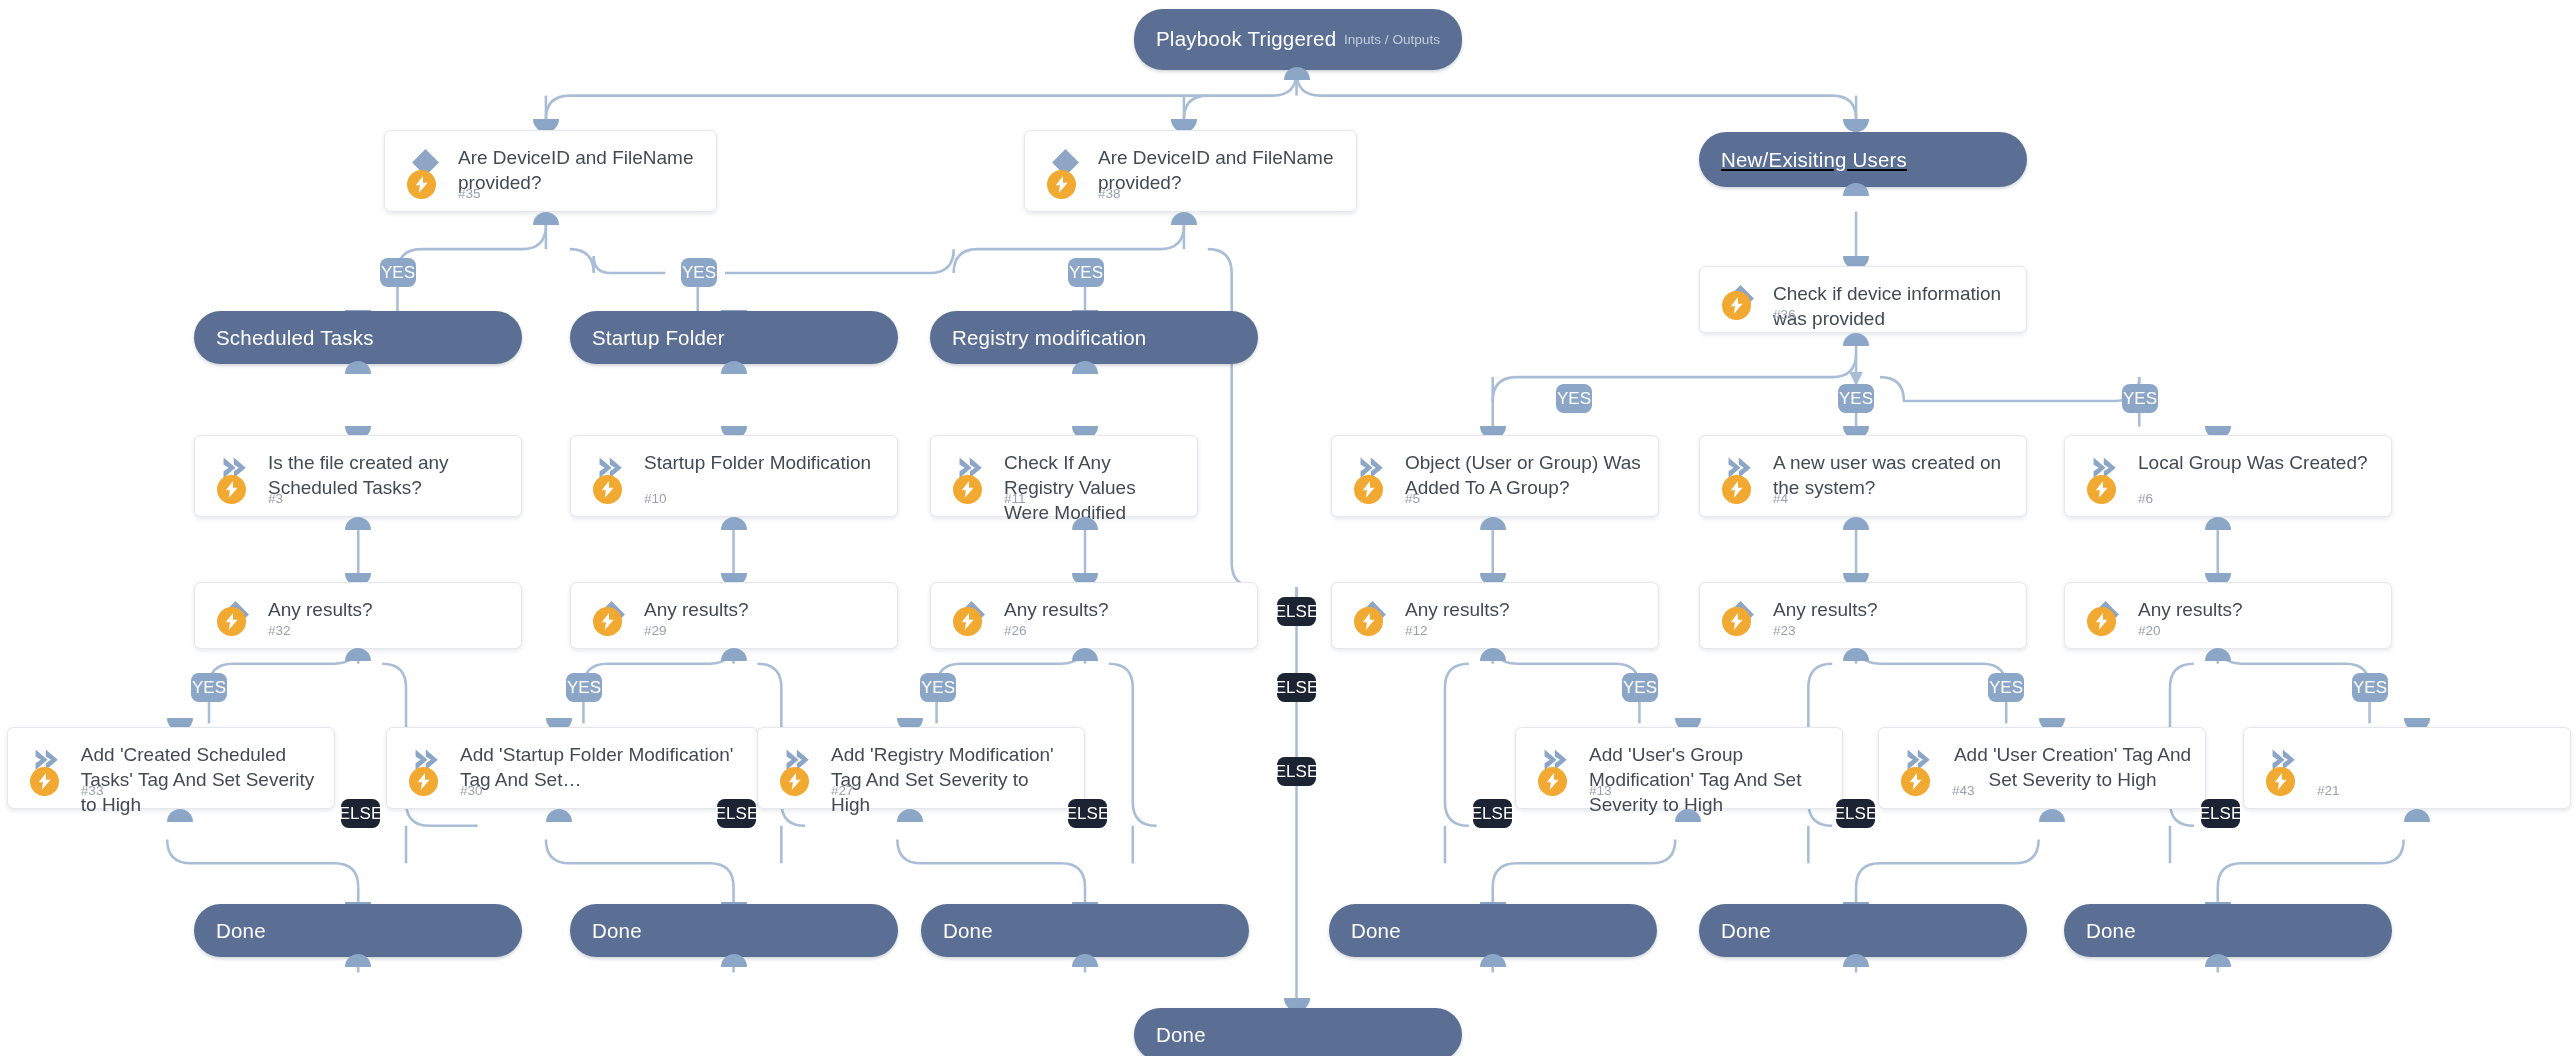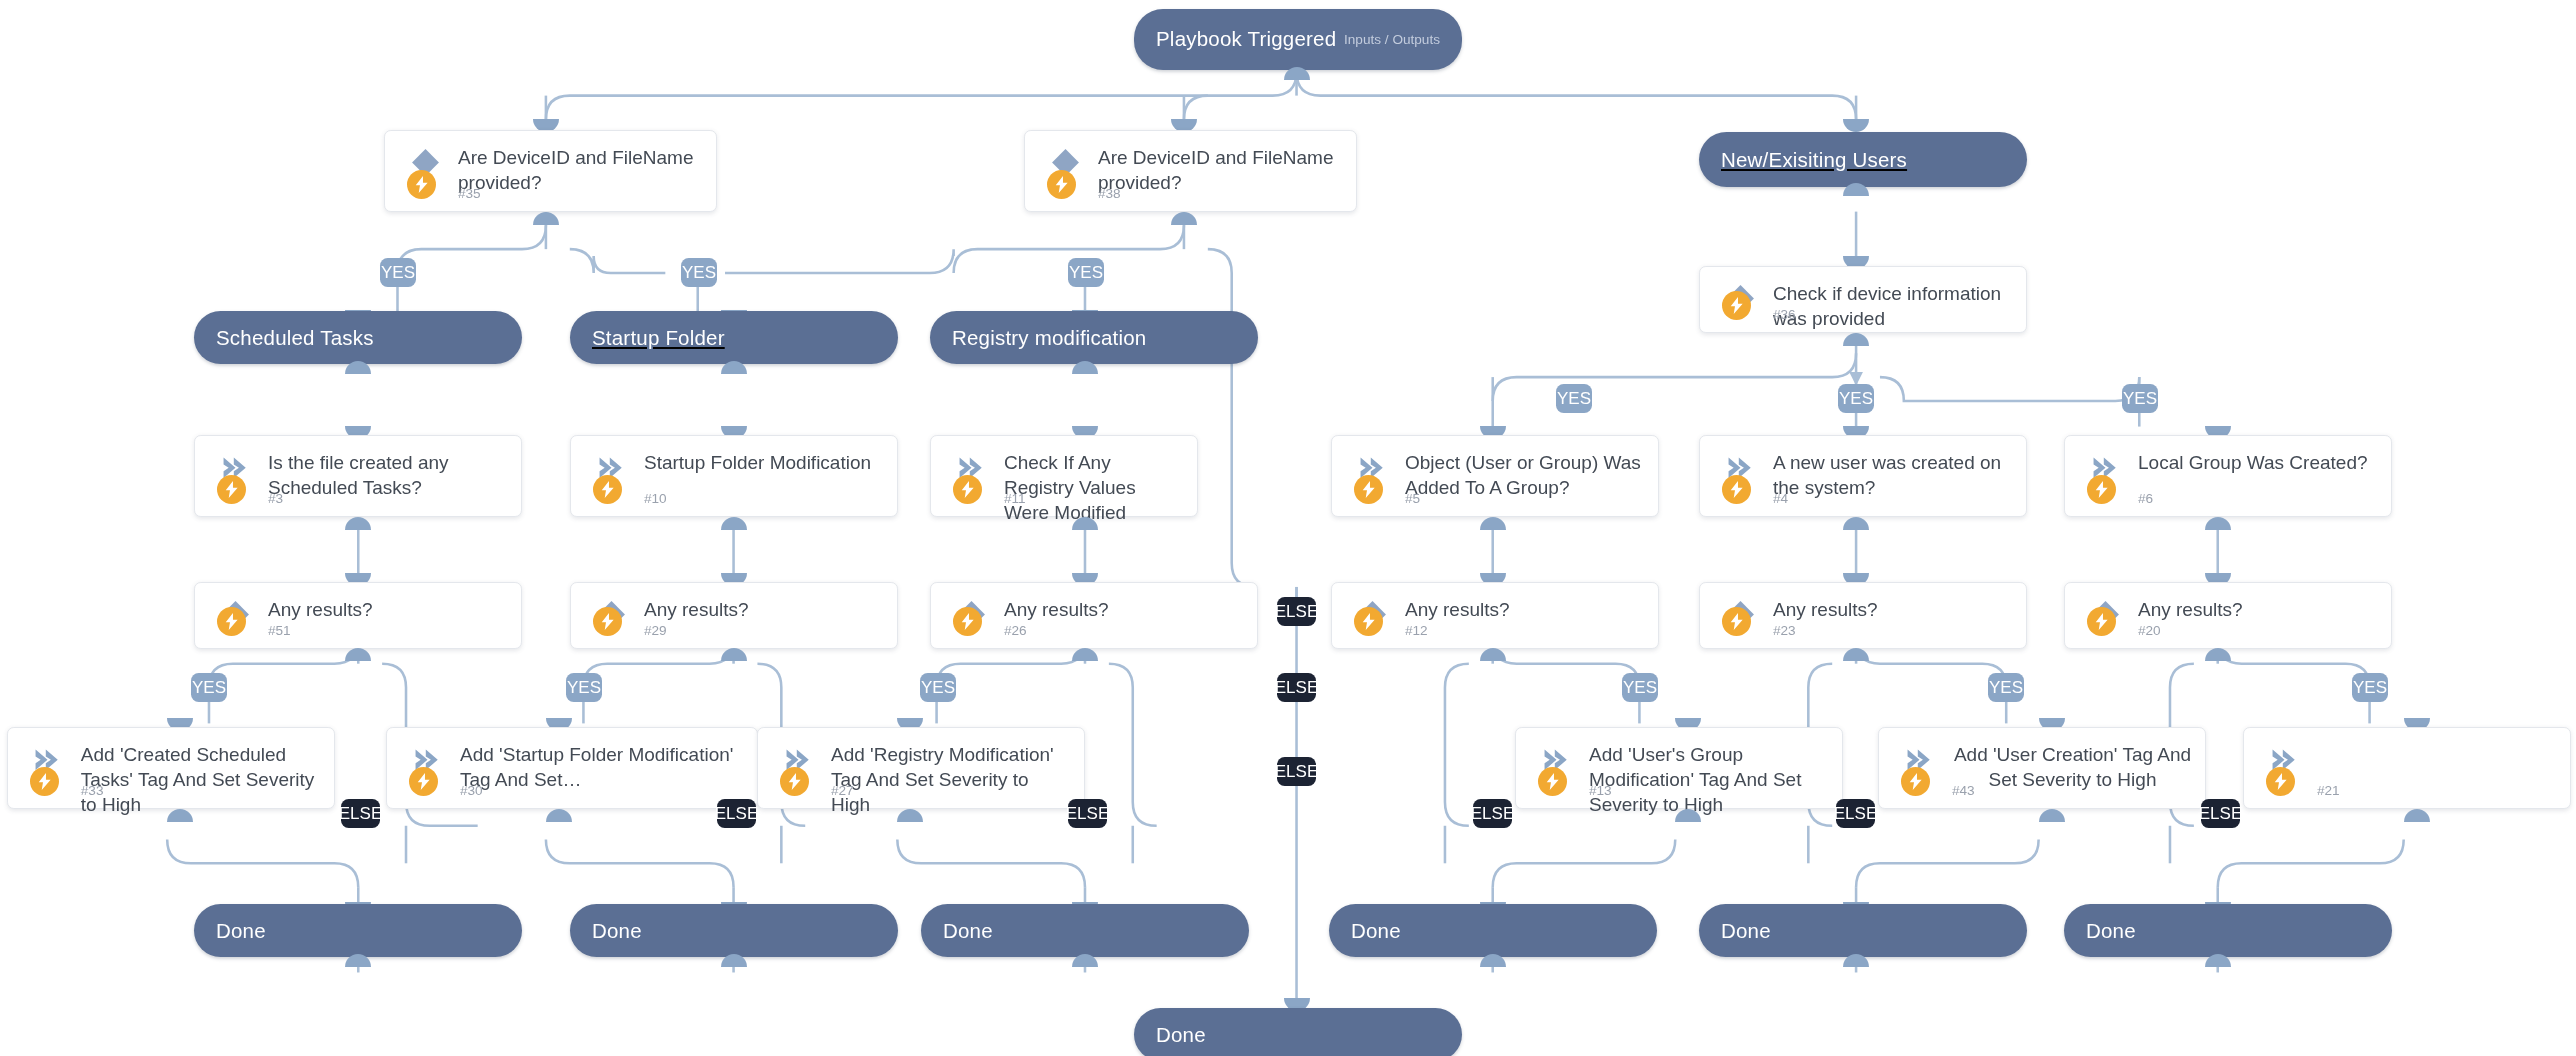--- a/index.html
+++ b/index.html
@@ -210,21 +210,21 @@
   <div class="tag yes" style="left:681px;top:258px;">YES</div>
   <div class="tag yes" style="left:1068px;top:258px;">YES</div>
 
   <div class="knob top" style="left:345px;top:310px;"></div>
   <div class="pill" style="left:194px;top:311px;width:328px;height:53px;">
     <span class="ptitle">Scheduled Tasks</span>
   </div>
   <div class="knob bot" style="left:345px;top:361px;"></div>
 
   <div class="knob top" style="left:721px;top:310px;"></div>
-  <div class="pill" style="left:570px;top:311px;width:328px;height:53px;text-decoration:underline;">
+  <div class="pill" style="left:570px;top:311px;width:328px;height:53px;">
     <span class="ptitle">Startup Folder</span>
   </div>
   <div class="knob bot" style="left:721px;top:361px;"></div>
 
   <div class="knob top" style="left:1072px;top:310px;"></div>
   <div class="pill" style="left:930px;top:311px;width:328px;height:53px;">
     <span class="ptitle">Registry modification</span>
   </div>
   <div class="knob bot" style="left:1072px;top:361px;"></div>
 
@@ -330,21 +330,21 @@
 
   <div class="knob top" style="left:345px;top:573px;"></div>
   <div class="card" style="left:194px;top:582px;width:328px;height:67px;">
     <span class="ico-diamond"></span>
     <span class="ico-bolt">
         <svg width="15.4" height="17" viewBox="0 0 18 20">
           <path d="M10.5 0 L2 11 h5 l-1.5 9 L16 8 h-5.5 z" fill="#fff"></path>
         </svg>
       </span>
     <div class="ctext">Any results?</div>
-    <div class="cid">#51</div>
+    <div class="cid">#32</div>
   </div>
   <div class="knob bot" style="left:345px;top:648px;"></div>
 
   <div class="knob top" style="left:721px;top:573px;"></div>
   <div class="card" style="left:570px;top:582px;width:328px;height:67px;">
     <span class="ico-diamond"></span>
     <span class="ico-bolt">
         <svg width="15.4" height="17" viewBox="0 0 18 20">
           <path d="M10.5 0 L2 11 h5 l-1.5 9 L16 8 h-5.5 z" fill="#fff"></path>
         </svg>

